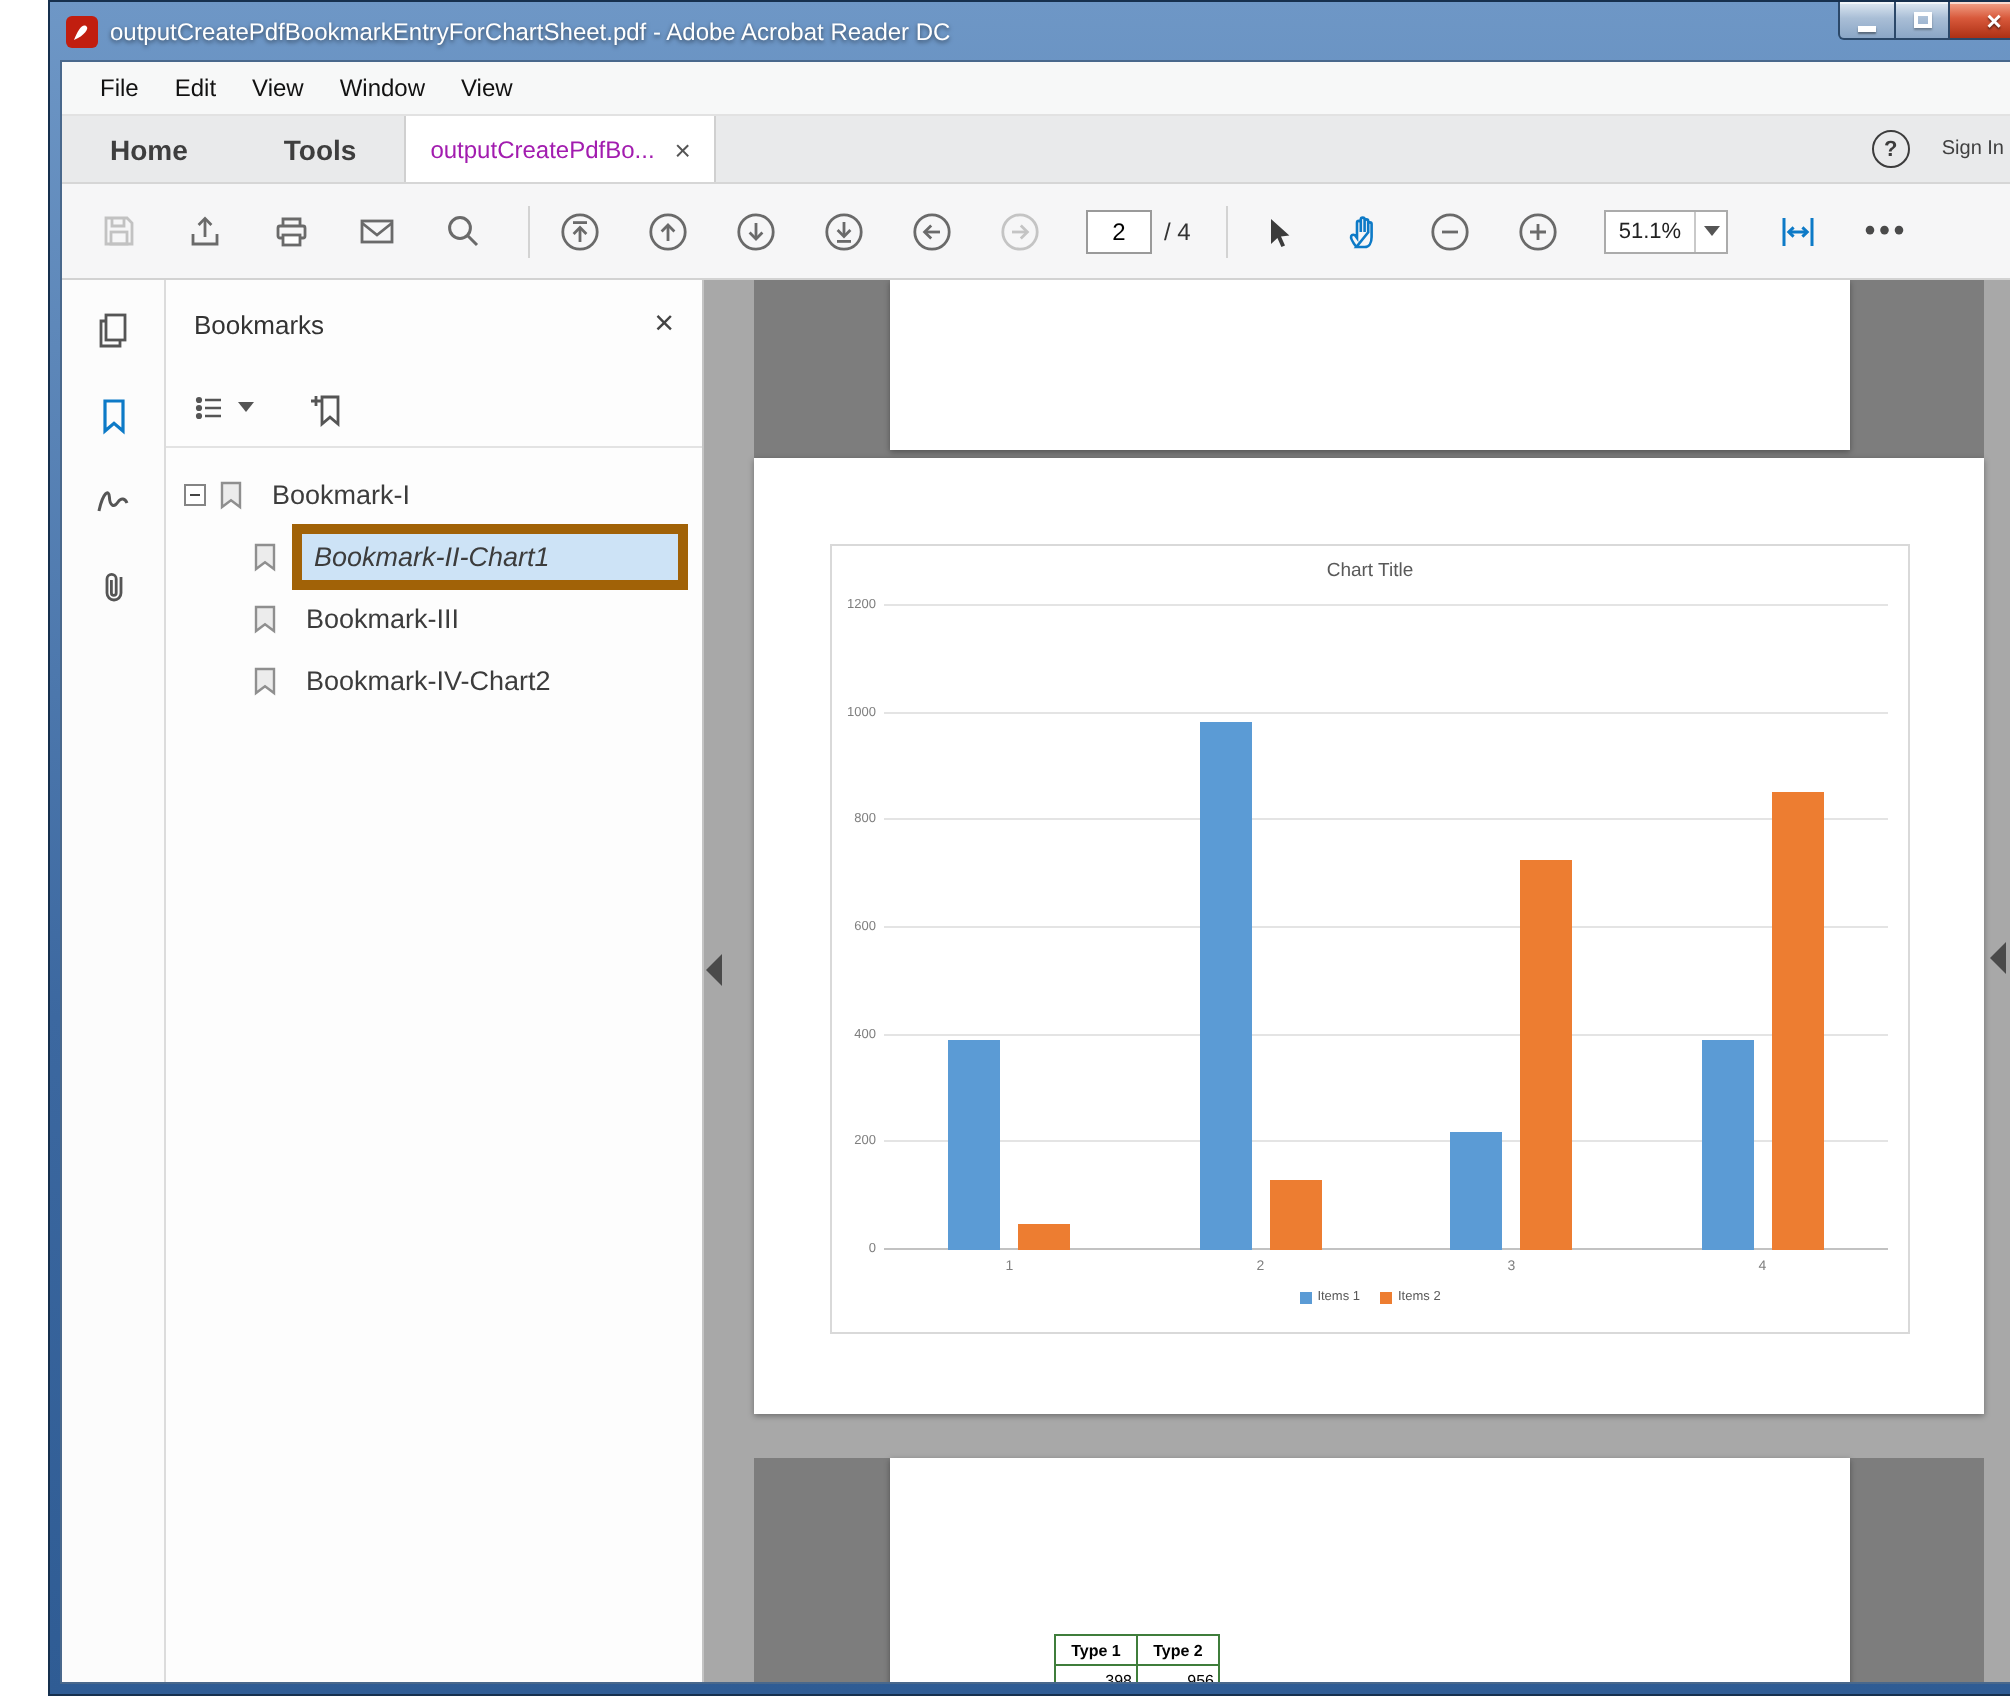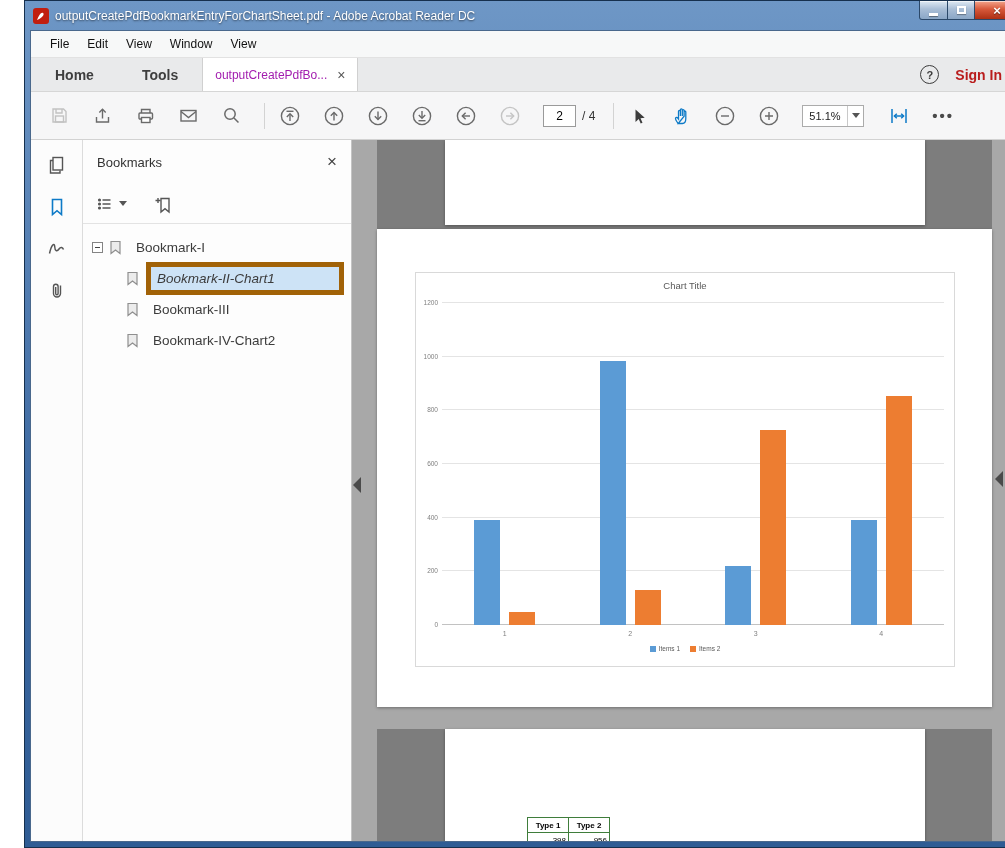--- a/index.html
+++ b/index.html
@@ -27,21 +27,21 @@
   .menuitem { font-size:12px; color:#111; padding:4px 9px; cursor:default; }
 
   
   .tabbar { height:34px; background:#e9eaeb; display:flex; align-items:stretch; border-bottom:1px solid #d6d6d6; }
   .apptab { display:flex; align-items:center; padding:0 24px; font-size:14px; font-weight:bold; color:#3e3e3e; cursor:default; }
   .doctab { display:flex; align-items:center; background:#fff; border-left:1px solid #d0d0d0; border-right:1px solid #d0d0d0; padding:0 12px; max-width:178px; }
   .doctab .dtitle { font-size:12px; color:#a21caf; white-space:nowrap; overflow:hidden; max-width:135px; }
   .doctab .dclose { font-size:14px; color:#555; margin-left:10px; cursor:default; }
   .tabright { margin-left:auto; display:flex; align-items:center; padding-right:20px; }
   .helpcirc { width:19px; height:19px; border:1.6px solid #3c3c3c; border-radius:50%; display:flex; align-items:center; justify-content:center; font-size:11px; font-weight:bold; color:#3c3c3c; margin-right:16px; }
-  .signin { font-size:14px; font-weight:bold; color:#b91c1c; }
+  .signin { font-size:10px; font-weight:normal; color:#404040; }
 
   
   .toolbar { height:48px; background:#f6f6f7; border-bottom:1px solid #d2d2d2; display:flex; align-items:center; padding-left:18px; }
   .tbtn { margin-right:22px; display:flex; align-items:center; cursor:default; }
   .tbtn svg { display:block; }
   .tdivider { width:1px; height:26px; background:#d3d3d3; margin:0 14px 0 0; }
   .pageinput { width:33px; height:22px; border:1px solid #9a9a9a; background:#fff; text-align:center; font-size:12px; font-family:"Liberation Sans", sans-serif; margin-right:6px; }
   .pagecount { font-size:12px; color:#333; margin-right:18px; }
   .zoombox { width:62px; height:22px; border:1px solid #ababab; background:#fff; display:flex; align-items:center; margin-right:24px; }
   .zoombox .zval { flex:1; font-size:11px; color:#222; padding-left:6px; }

